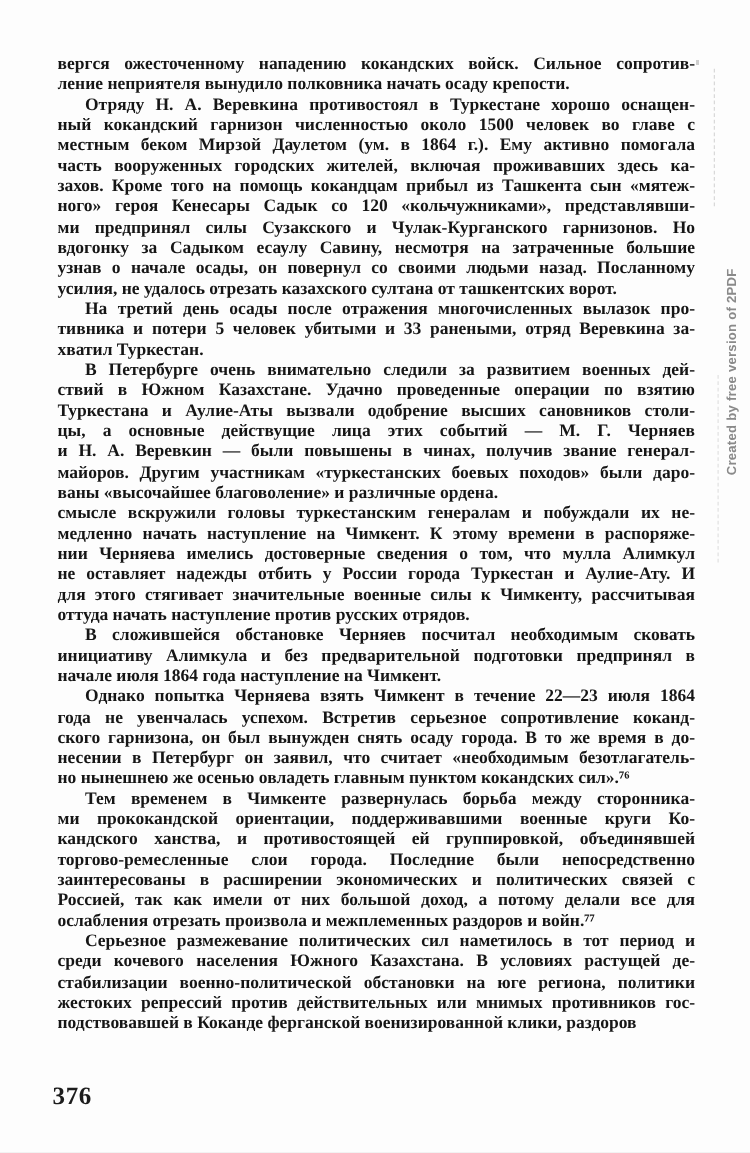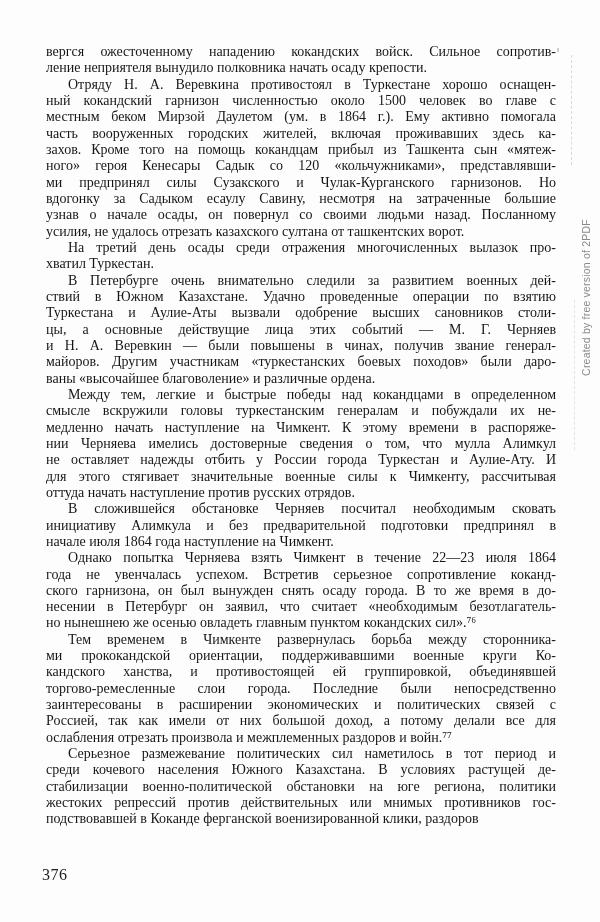--- a/index.html
+++ b/index.html
@@ -7,20 +7,21 @@
     padding: 0;
     background: #e9e9e9;
   }
   .page {
     position: relative;
     width: 600px;
     height: 922px;
     background: #fdfdfd;
     overflow: hidden;
     font-family: "Liberation Serif", "DejaVu Serif", serif;
+    font-weight: bold;
   }
   .text-column {
     position: absolute;
     left: 46px;
     top: 44px;
     width: 510px;
     color: #161616;
     font-size: 14px;
     line-height: 16.33px;
   }
@@ -35,21 +36,21 @@
   .line.lastline {
     text-align-last: left;
   }
   .line.firstline {
     text-indent: 22px;
   }
   .page-number {
     position: absolute;
     left: 42px;
     top: 866px;
-    font-size: 16px;
+    font-size: 20px;
     color: #1d1d1d;
     letter-spacing: 0.5px;
   }
   .watermark {
     position: absolute;
     left: 494px;
     top: 291px;
     width: 185px;
     height: 13px;
     transform: rotate(-90deg);
@@ -99,34 +100,34 @@
         <div class="line">местным беком Мирзой Даулетом (ум. в 1864 г.). Ему активно помогала</div>
         <div class="line">часть вооруженных городских жителей, включая проживавших здесь ка-</div>
         <div class="line">захов. Кроме того на помощь кокандцам прибыл из Ташкента сын «мятеж-</div>
         <div class="line">ного» героя Кенесары Садык со 120 «кольчужниками», представлявши-</div>
         <div class="line">ми предпринял силы Сузакского и Чулак-Курганского гарнизонов. Но</div>
         <div class="line">вдогонку за Садыком есаулу Савину, несмотря на затраченные большие</div>
         <div class="line">узнав о начале осады, он повернул со своими людьми назад. Посланному</div>
         <div class="line lastline">усилия, не удалось отрезать казахского султана от ташкентских ворот.</div>
       </div>
       <div class="para">
-        <div class="line firstline">На третий день осады среди отражения многочисленных вылазок про-</div>
+        <div class="line firstline">На третий день осады после отражения многочисленных вылазок про-</div>
+        <div class="line">тивника и потери 5 человек убитыми и 33 ранеными, отряд Веревкина за-</div>
         <div class="line lastline">хватил Туркестан.</div>
       </div>
       <div class="para">
         <div class="line firstline">В Петербурге очень внимательно следили за развитием военных дей-</div>
         <div class="line">ствий в Южном Казахстане. Удачно проведенные операции по взятию</div>
         <div class="line">Туркестана и Аулие-Аты вызвали одобрение высших сановников столи-</div>
         <div class="line">цы, а основные действущие лица этих событий — М. Г. Черняев</div>
         <div class="line">и Н. А. Веревкин — были повышены в чинах, получив звание генерал-</div>
         <div class="line">майоров. Другим участникам «туркестанских боевых походов» были даро-</div>
         <div class="line lastline">ваны «высочайшее благоволение» и различные ордена.</div>
       </div>
       <div class="para">
-        <div class="line firstline">Между тем, легкие и быстрые победы над кокандцами в определенном</div>
         <div class="line">смысле вскружили головы туркестанским генералам и побуждали их не-</div>
         <div class="line">медленно начать наступление на Чимкент. К этому времени в распоряже-</div>
         <div class="line">нии Черняева имелись достоверные сведения о том, что мулла Алимкул</div>
         <div class="line">не оставляет надежды отбить у России города Туркестан и Аулие-Ату. И</div>
         <div class="line">для этого стягивает значительные военные силы к Чимкенту, рассчитывая</div>
         <div class="line lastline">оттуда начать наступление против русских отрядов.</div>
       </div>
       <div class="para">
         <div class="line firstline">В сложившейся обстановке Черняев посчитал необходимым сковать</div>
         <div class="line">инициативу Алимкула и без предварительной подготовки предпринял в</div>

